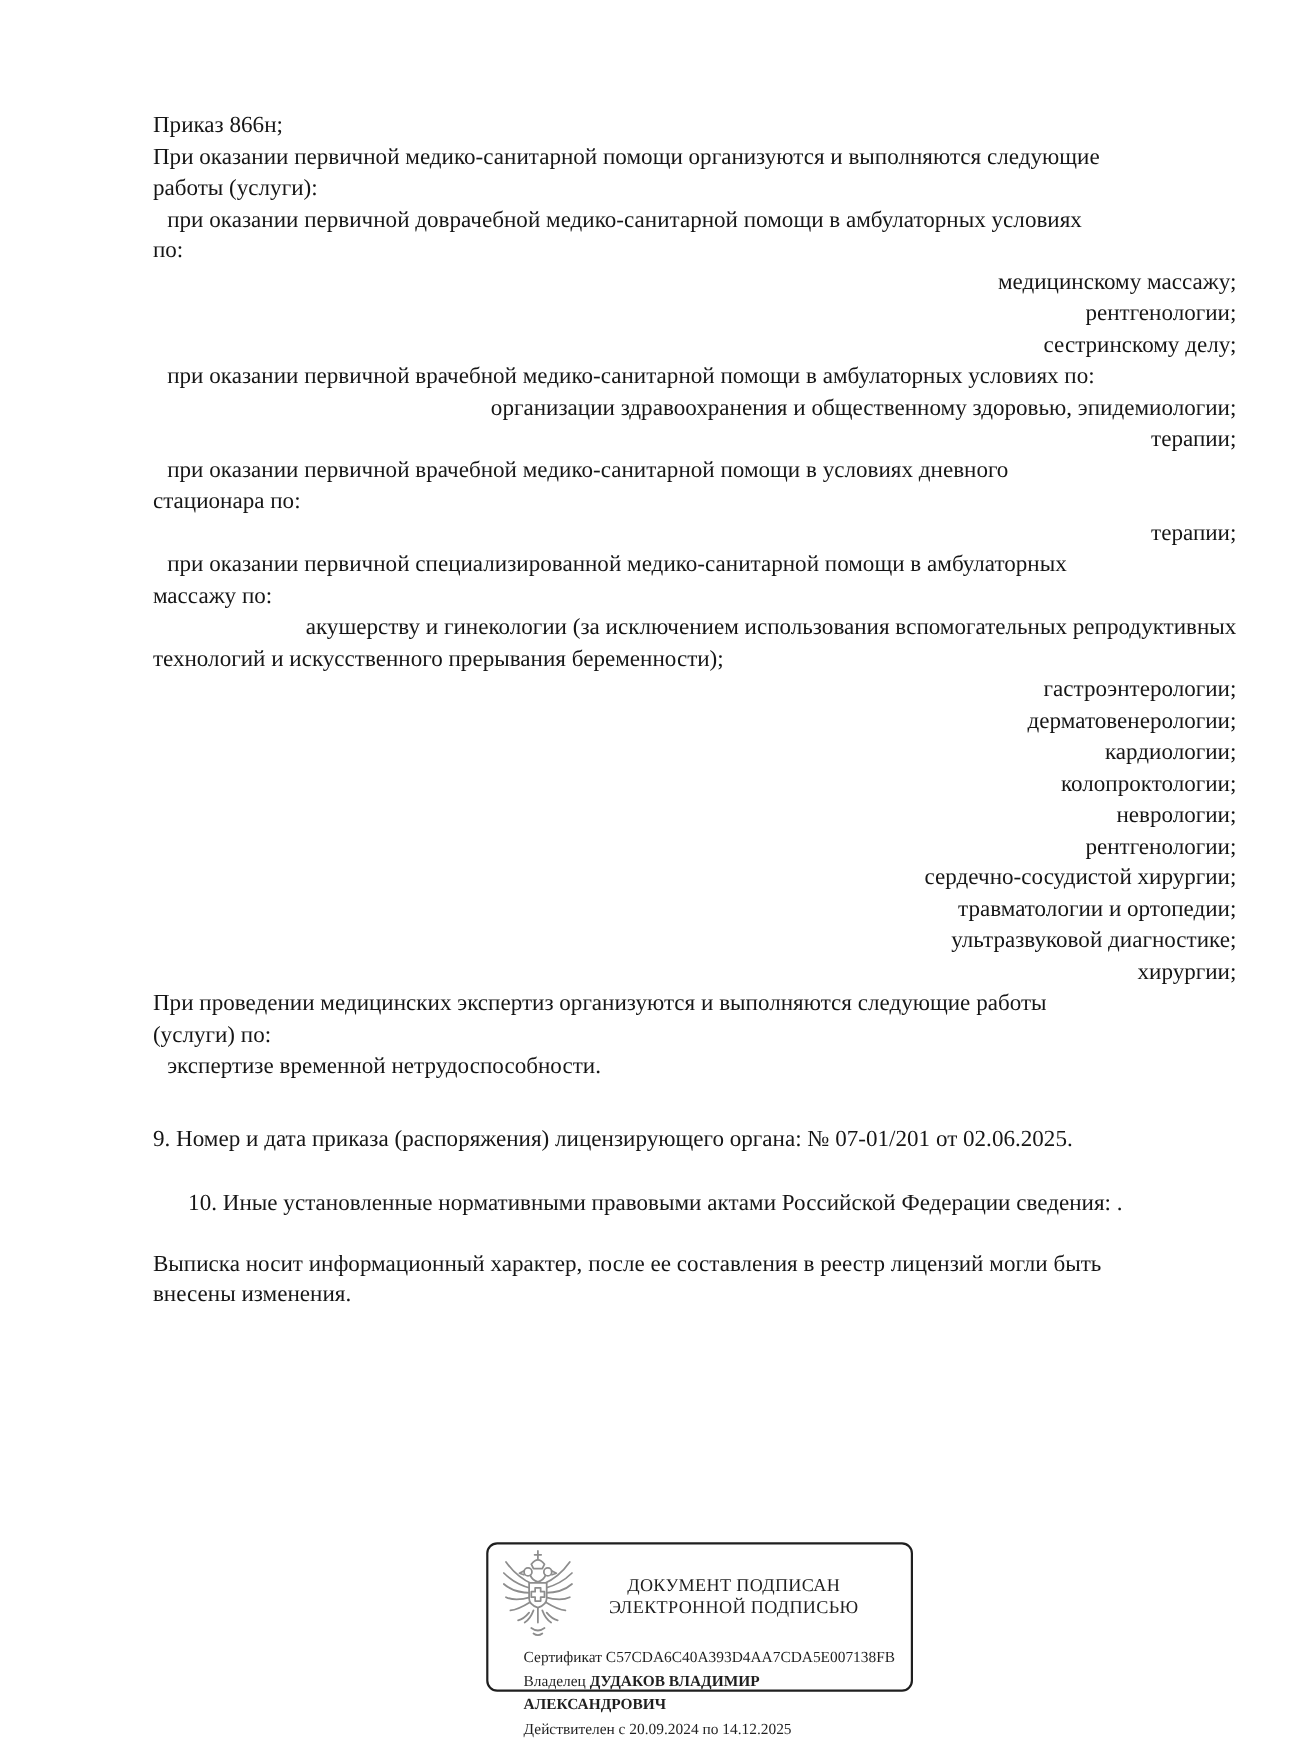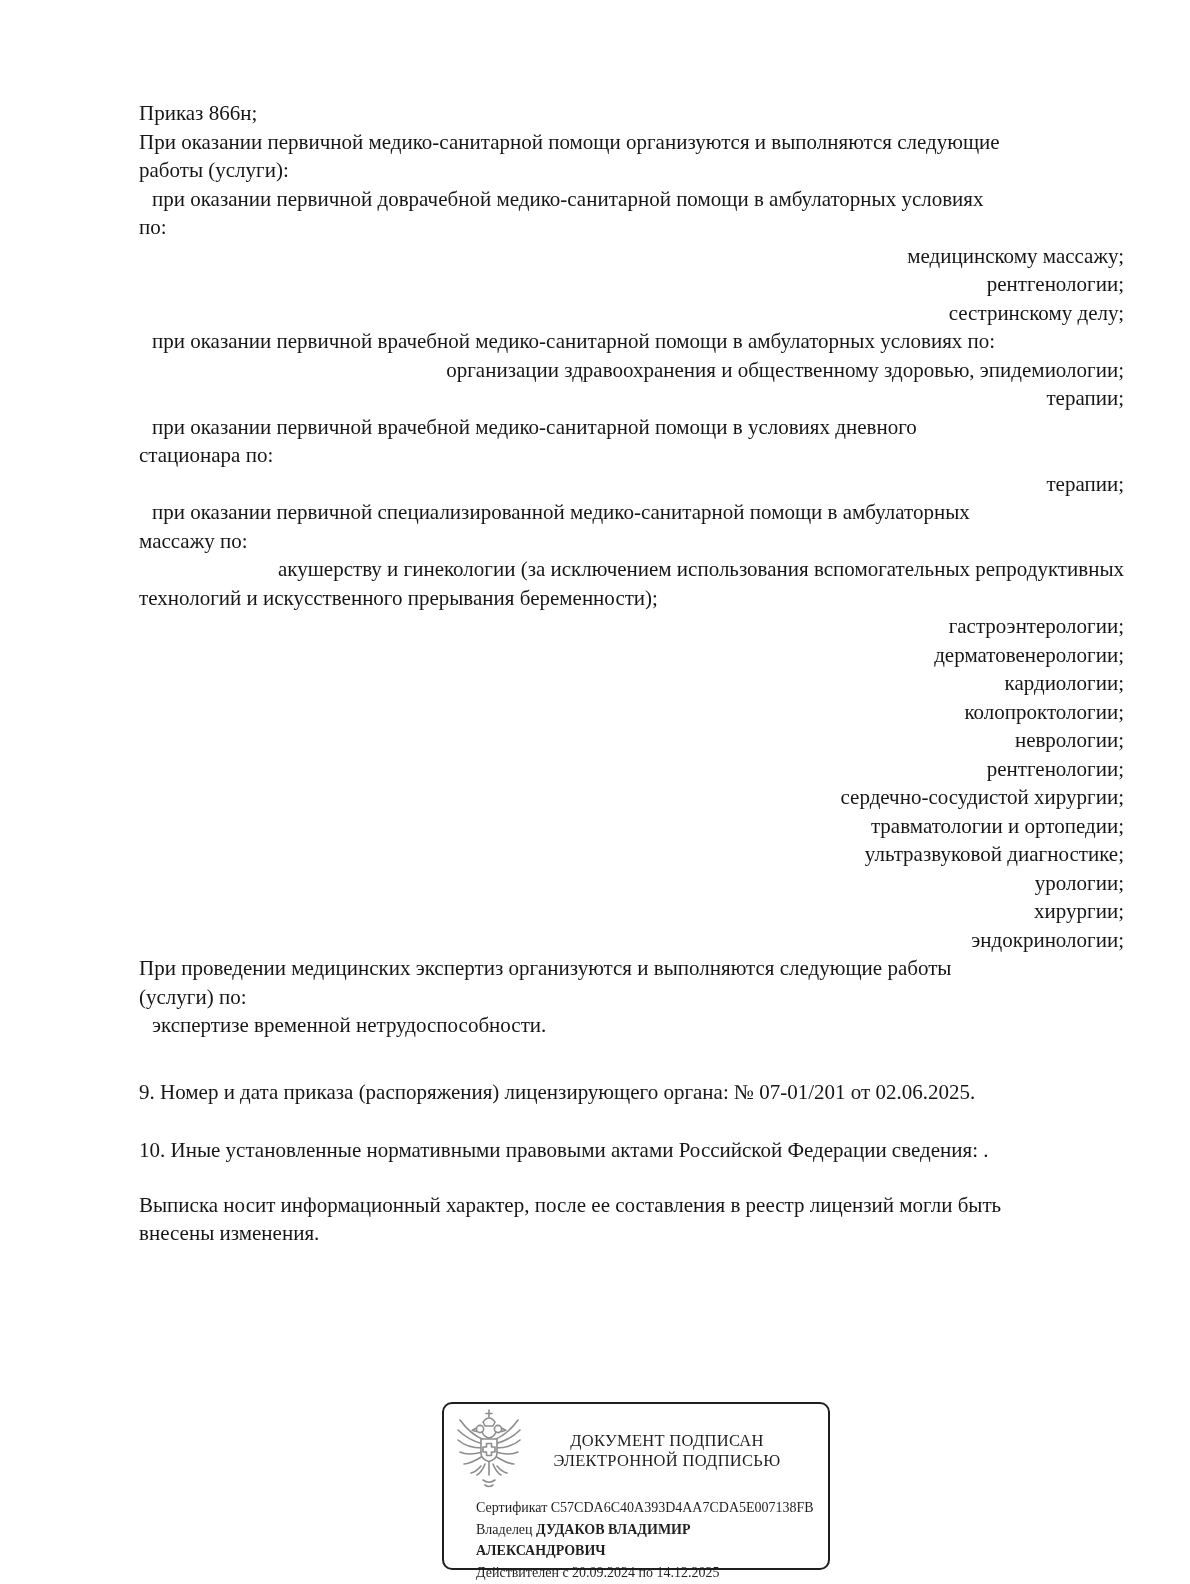--- a/index.html
+++ b/index.html
@@ -18,21 +18,21 @@
     font-size:21px;
     line-height:28.5px;
   }
   .line{white-space:nowrap;}
   .ind1{padding-left:13px;}
   .ind2{padding-left:27px;text-align:right;}
 
   .stamp{
     position:absolute;
     left:442px;top:1402px;
-    width:388px;height:168px;
+    width:388px;height:136px;
     box-sizing:border-box;
     border:2.5px solid #1f1f1f;
     border-radius:10px;
     background:#ffffff;
     padding:4px 12px 4px 12px;
     color:#1f1f1f;
   }
   .stamp-top{display:flex;align-items:center;}
   .emblem{width:66px;height:86px;flex:0 0 auto;}
   .stamp-title{
@@ -77,28 +77,26 @@
       <div class="line ind0">технологий и искусственного прерывания беременности);</div>
       <div class="line ind2">гастроэнтерологии;</div>
       <div class="line ind2">дерматовенерологии;</div>
       <div class="line ind2">кардиологии;</div>
       <div class="line ind2">колопроктологии;</div>
       <div class="line ind2">неврологии;</div>
       <div class="line ind2">рентгенологии;</div>
       <div class="line ind2">сердечно-сосудистой хирургии;</div>
       <div class="line ind2">травматологии и ортопедии;</div>
       <div class="line ind2">ультразвуковой диагностике;</div>
-      <div class="line ind2">урологии;</div>
       <div class="line ind2">хирургии;</div>
-      <div class="line ind2">эндокринологии;</div>
       <div class="line ind0">При проведении медицинских экспертиз организуются и выполняются следующие работы</div>
       <div class="line ind0">(услуги) по:</div>
       <div class="line ind1">экспертизе временной нетрудоспособности.</div>
       <div class="line ind0" style="margin-top: 38px;">9. Номер и дата приказа (распоряжения) лицензирующего органа: № 07-01/201 от 02.06.2025.</div>
-      <div class="line ind0" style="margin-top: 30px;">10. Иные установленные нормативными правовыми актами Российской Федерации сведения: .</div>
+      <div class="line ind0" style="margin-top: 30px; margin-left: 32px;">10. Иные установленные нормативными правовыми актами Российской Федерации сведения: .</div>
       <div class="line ind0" style="margin-top: 26px;">Выписка носит информационный характер, после ее составления в реестр лицензий могли быть</div>
       <div class="line ind0">внесены изменения.</div>
     </div>
 
   <div class="stamp">
     <div class="stamp-top">
       <div class="emblem">
         <svg viewBox="0 0 66 86" width="66" height="86" aria-hidden="true">
           <g stroke="#8d8d8d" fill="none" stroke-width="1.6" stroke-linecap="round" stroke-linejoin="round">
             <path d="M33 2v7M30 5.5h6"></path>

